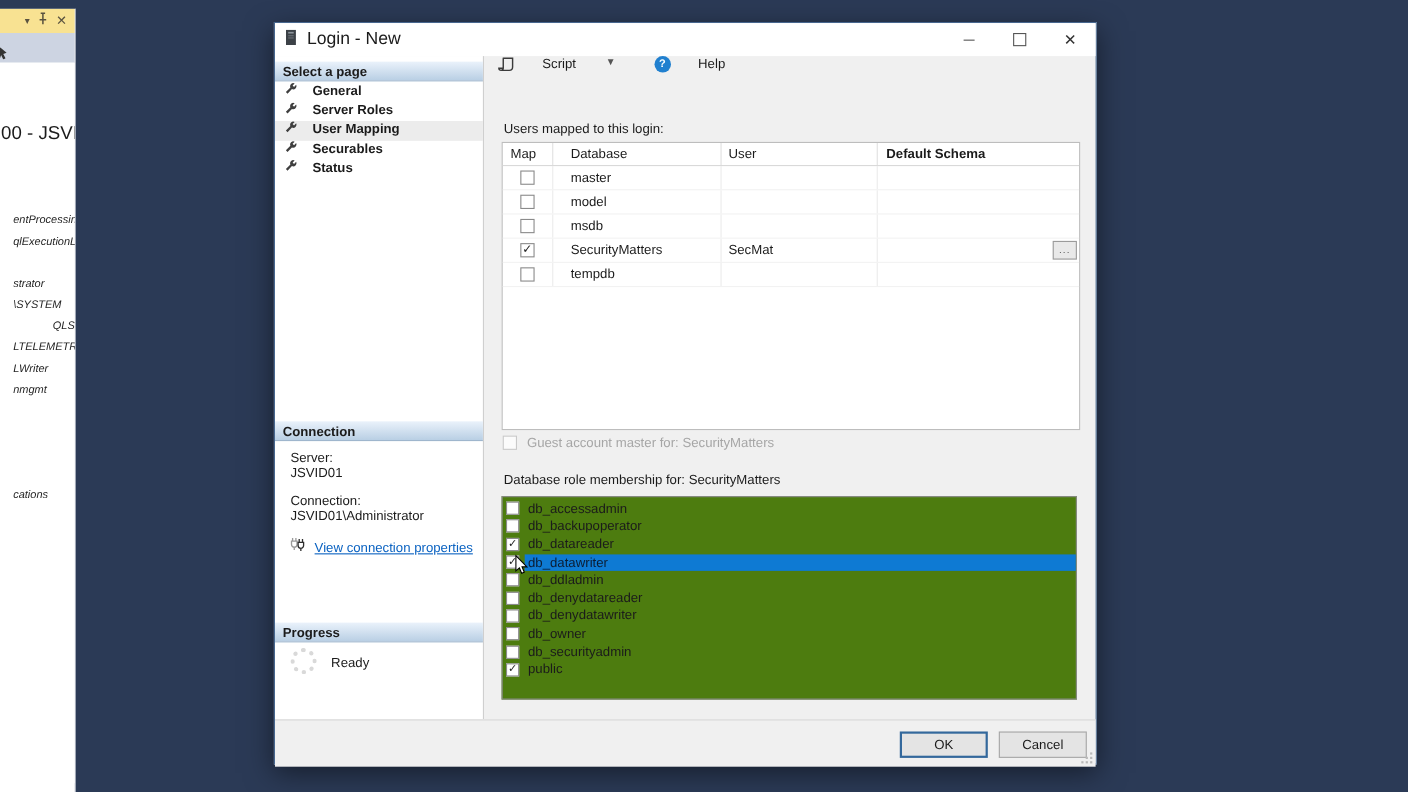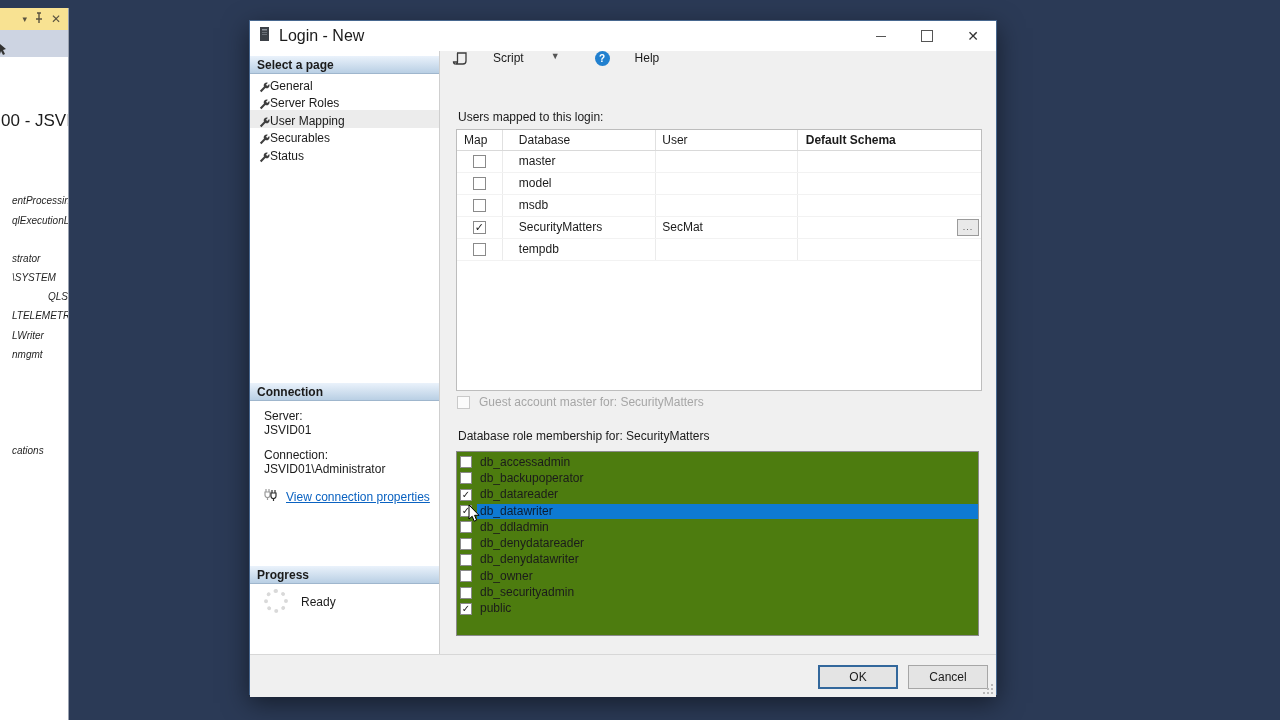--- a/index.html
+++ b/index.html
@@ -33,21 +33,21 @@
   .dlg-content{position:relative;width:100%;height:645px;}
 
   
   .sidebar{position:absolute;left:0;top:0;width:190px;height:603px;background:#fff;
            border-right:1px solid #cfcfcf;box-sizing:border-box;}
   .section-header{position:absolute;left:0;width:189px;height:18px;line-height:18px;
            background:linear-gradient(#eaf2fb,#b9cfe4);border-bottom:1px solid #9fb6cd;
            font-weight:bold;font-size:12px;padding-left:7px;box-sizing:border-box;}
   .hdr-select{top:5px;} .hdr-conn{top:332px;} .hdr-prog{top:515px;}
   .page-list{position:absolute;left:0;top:24px;width:189px;}
-  .page-item{display:flex;align-items:flex-end;gap:0;height:17.5px;padding-left:9px;font-size:12px;}
+  .page-item{display:flex;align-items:flex-start;gap:14px;height:17.5px;padding-left:9px;font-size:12px;font-weight:bold;}
   .page-item.selected{background:#ececec;}
   .wrench{display:inline-flex;width:11px;height:11px;}
   .side-label{position:absolute;left:14px;font-size:12px;white-space:nowrap;}
   .link-row{position:absolute;left:13px;top:437px;display:flex;align-items:center;gap:8px;}
   .link{font-size:12px;color:#0a62c1;text-decoration:underline;white-space:nowrap;}
   .spinner{position:absolute;left:14px;top:538px;width:24px;height:24px;border:4px dotted #d9d9d9;
            border-radius:50%;box-sizing:border-box;}
   .ready{position:absolute;left:51px;top:544px;font-size:12px;}
 
   

